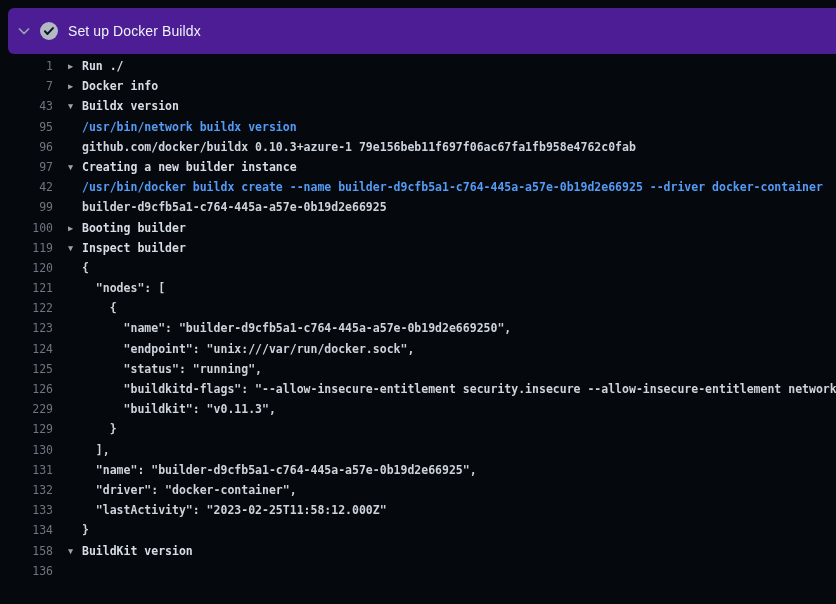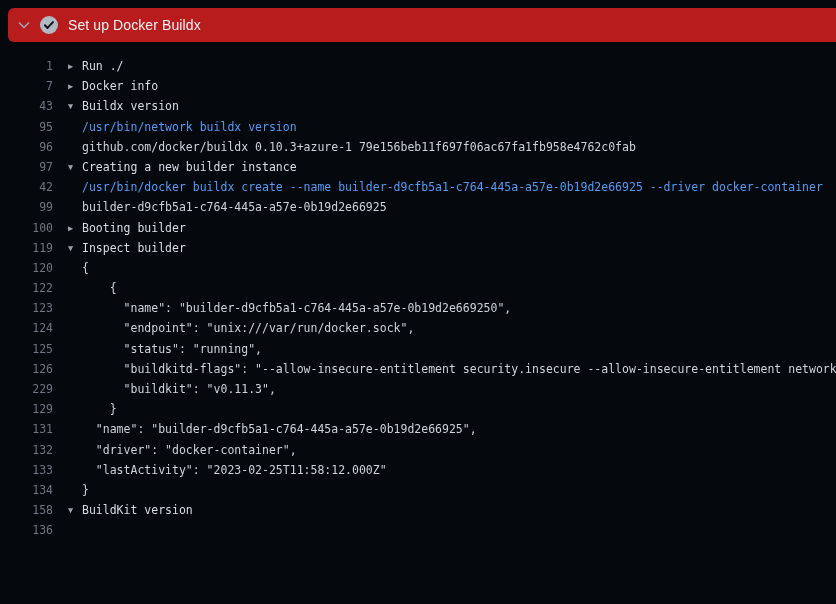--- a/index.html
+++ b/index.html
@@ -5,22 +5,22 @@
   html,body{margin:0;padding:0;}
   body{
     width:836px;height:604px;
     background:#05080d;
     overflow:hidden;
     position:relative;
     font-family:"Liberation Sans",sans-serif;
   }
   
   .step-header{
-    position:absolute;left:8px;top:8px;right:0;height:34px;
-    background:#b91c1c;
+    position:absolute;left:8px;top:8px;right:0;height:46px;
+    background:#4c1d95;
     border-radius:6px 0 0 6px;
     display:flex;align-items:center;
     cursor:pointer;
   }
   .chev-btn{margin-left:8px;width:16px;height:16px;display:flex;align-items:center;justify-content:center;}
   .status-ico{margin-left:8px;width:18px;height:18px;display:flex;align-items:center;justify-content:center;}
   .step-title{margin-left:10px;color:#eef3f8;font-size:14px;font-weight:400;letter-spacing:.1px;}
   
   .log{
     position:absolute;top:56px;left:0;right:0;bottom:0;
@@ -33,21 +33,21 @@
   .ln{
     flex:0 0 53px;width:53px;text-align:right;
     color:#6e7681;text-decoration:none;
     cursor:pointer;user-select:none;
   }
   .arrow{
     flex:0 0 14px;width:14px;margin-left:15px;
     font-size:8.5px;color:#9aa4ae;
     display:inline-block;
   }
-  .txt{color:#ccd3db;}
+  .txt{color:#ccd3db;font-weight:bold;}
   .row.group .txt{color:#d6dde5;cursor:pointer;}
   .row.cmd .txt{color:#539bf5;}
 </style>
 </head>
 <body>
 
 <div class="step-header">
   <span class="chev-btn">
     <svg width="16" height="16" viewBox="0 0 16 16">
       <path d="M3.5 6l4.5 4.5L12.5 6" stroke="#9aa4ae" stroke-width="1.7" fill="none" stroke-linecap="round" stroke-linejoin="round"></path>
@@ -100,20 +100,24 @@
     <span class="txt">Booting builder</span>
   </div><div class="row group">
     <a class="ln">119</a>
     <span class="arrow">▼</span>
     <span class="txt">Inspect builder</span>
   </div><div class="row out">
     <a class="ln">120</a>
     <span class="arrow"></span>
     <span class="txt">{</span>
   </div><div class="row out">
+    <a class="ln">121</a>
+    <span class="arrow"></span>
+    <span class="txt">  "nodes": [</span>
+  </div><div class="row out">
     <a class="ln">122</a>
     <span class="arrow"></span>
     <span class="txt">    {</span>
   </div><div class="row out">
     <a class="ln">123</a>
     <span class="arrow"></span>
     <span class="txt">      "name": "builder-d9cfb5a1-c764-445a-a57e-0b19d2e669250",</span>
   </div><div class="row out">
     <a class="ln">124</a>
     <span class="arrow"></span>
@@ -128,20 +132,24 @@
     <span class="txt">      "buildkitd-flags": "--allow-insecure-entitlement security.insecure --allow-insecure-entitlement network.host",</span>
   </div><div class="row out">
     <a class="ln">229</a>
     <span class="arrow"></span>
     <span class="txt">      "buildkit": "v0.11.3",</span>
   </div><div class="row out">
     <a class="ln">129</a>
     <span class="arrow"></span>
     <span class="txt">    }</span>
   </div><div class="row out">
+    <a class="ln">130</a>
+    <span class="arrow"></span>
+    <span class="txt">  ],</span>
+  </div><div class="row out">
     <a class="ln">131</a>
     <span class="arrow"></span>
     <span class="txt">  "name": "builder-d9cfb5a1-c764-445a-a57e-0b19d2e66925",</span>
   </div><div class="row out">
     <a class="ln">132</a>
     <span class="arrow"></span>
     <span class="txt">  "driver": "docker-container",</span>
   </div><div class="row out">
     <a class="ln">133</a>
     <span class="arrow"></span>

